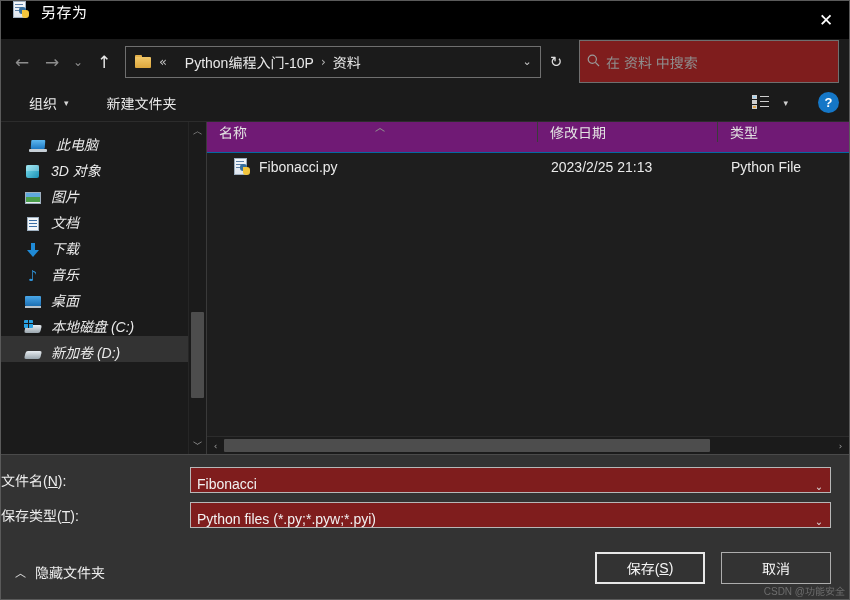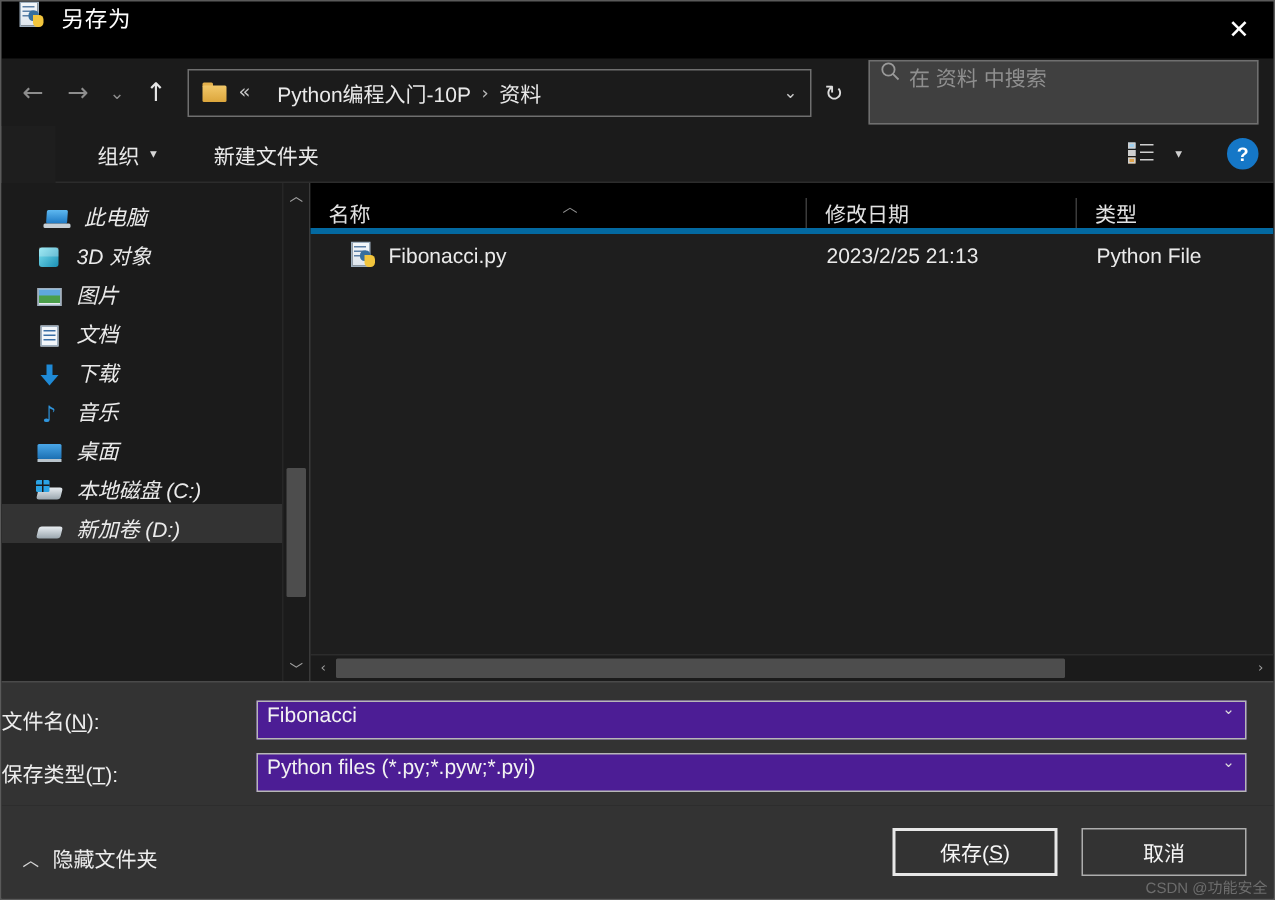--- a/index.html
+++ b/index.html
@@ -185,23 +185,23 @@
     color: #dcdcdc;
     font-size: 15px;
     font-family: "DejaVu Sans", sans-serif;
     flex: 0 0 auto;
   }
   .searchbox {
     width: 260px;
     height: 43px;
     margin-left: 8px;
     border: 1px solid #6f6f6f;
-    background: #404040;
-    display: flex;
-    align-items: flex-start;
+    background: #7f1d1d;
+    display: flex;
+    align-items: center;
     box-sizing: border-box;
     flex: 0 0 auto;
   }
   .search-icon {
     width: 26px;
     text-align: center;
     color: #9a9a9a;
     font-size: 13px;
     font-family: "DejaVu Sans", sans-serif;
   }
@@ -212,21 +212,20 @@
 
   
   .toolbar {
     height: 37px;
     flex: 0 0 auto;
     display: flex;
     align-items: center;
     background: #1b1b1b;
     padding: 0 10px 0 22px;
     border-bottom: 1px solid #2c2c2c;
-    margin-left: 36px;
   }
   .tb-item {
     font-size: 14px;
     color: #eaeaea;
     display: flex;
     align-items: center;
     padding: 4px 6px;
     cursor: default;
   }
   .tb-caret {
@@ -383,24 +382,24 @@
   .list-area {
     flex: 1 1 auto;
     display: flex;
     flex-direction: column;
     min-width: 0;
     background: #1e1e1e;
   }
   .col-header {
     height: 30px;
     display: flex;
-    align-items: flex-end;
-    flex: 0 0 auto;
-    background: #000000;
-    border-bottom: 4px solid #0369a1;
+    align-items: flex-start;
+    flex: 0 0 auto;
+    background: #701a75;
+    border-bottom: 1px solid #0369a1;
     position: relative;
   }
   .col {
     display: flex;
     align-items: center;
     font-size: 14px;
     color: #e2e2e2;
     padding-left: 12px;
     box-sizing: border-box;
     cursor: default;
@@ -485,29 +484,30 @@
     text-align: left;
     padding-right: 10px;
     font-size: 14px;
     color: #ededed;
     flex: 0 0 auto;
   }
   .form-label u { text-decoration: underline; }
   .field {
     flex: 1 1 auto;
     height: 26px;
-    background: #4c1d95;
+    background: #7f1d1d;
     border: 1px solid #b7b7b7;
     box-sizing: border-box;
     display: flex;
-    align-items: flex-start;
+    align-items: flex-end;
     padding-left: 6px;
     font-size: 14px;
     color: #f2f2f2;
     position: relative;
+    margin-left: 19px;
   }
   .field .val { flex: 1 1 auto; white-space: nowrap; overflow: hidden; }
   .field .dd {
     width: 22px;
     text-align: center;
     color: #dddddd;
     font-size: 10px;
     flex: 0 0 auto;
     font-family: "DejaVu Sans", sans-serif;
   }

